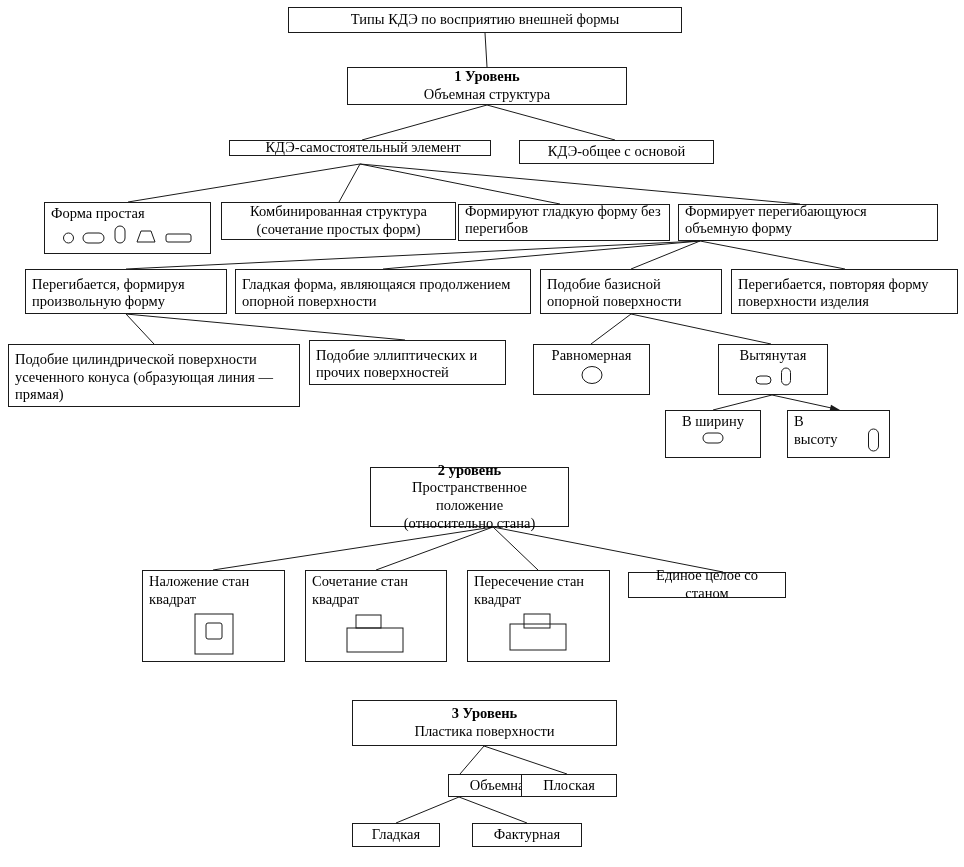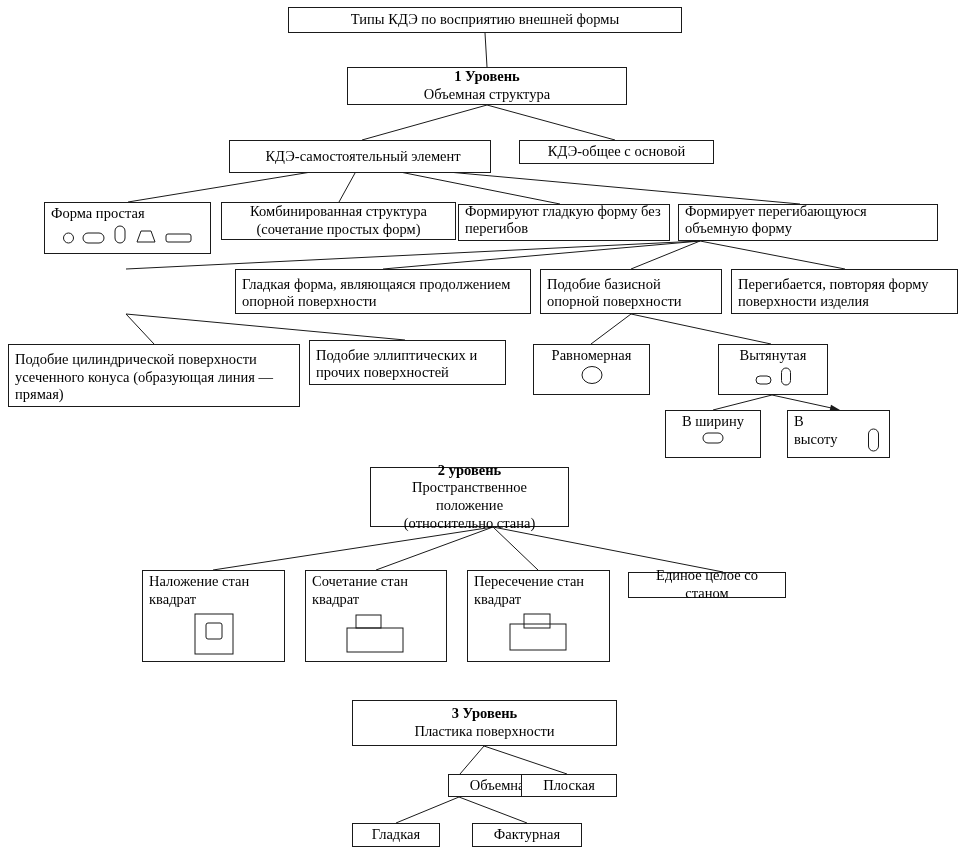--- a/index.html
+++ b/index.html
@@ -53,21 +53,21 @@
 
   <div class="node center" style="left:288px;top:7px;width:394px;height:26px;">
     <span>Типы КДЭ по восприятию внешней формы</span>
   </div>
 
   <div class="node center" style="left:347px;top:67px;width:280px;height:38px;">
     <span class="bold">1 Уровень</span>
     <span>Объемная структура</span>
   </div>
 
-  <div class="node center" style="left:229px;top:140px;width:262px;height:33px;padding-left:12px;">
+  <div class="node center" style="left:229px;top:140px;width:262px;height:16px;padding-left:12px;">
     <span>КДЭ-самостоятельный элемент</span>
   </div>
   <div class="node center" style="left:519px;top:140px;width:195px;height:24px;">
     <span>КДЭ-общее с основой</span>
   </div>
 
   <div class="node left top" style="left:44px;top:202px;width:167px;height:52px;">
     <span>Форма простая</span>
     <div class="iconrow">
       <svg width="13" height="15">
@@ -93,20 +93,23 @@
   </div>
 
   <div class="node left" style="left:458px;top:204px;width:212px;height:37px;">
     <span>Формируют гладкую форму без перегибов</span>
   </div>
 
   <div class="node left" style="left:678px;top:204px;width:260px;height:37px;">
     <span>Формирует перегибающуюся объемную форму</span>
   </div>
 
+  <div class="node left" style="left:25px;top:269px;width:202px;height:45px;">
+    <span>Перегибается, формируя произвольную форму</span>
+  </div>
   <div class="node left" style="left:235px;top:269px;width:296px;height:45px;">
     <span>Гладкая форма, являющаяся продолжением опорной поверхности</span>
   </div>
   <div class="node left" style="left:731px;top:269px;width:227px;height:45px;">
     <span>Перегибается, повторяя форму поверхности изделия</span>
   </div>
   <div class="node left" style="left:540px;top:269px;width:182px;height:45px;">
     <span>Подобие базисной опорной поверхности</span>
   </div>
 

